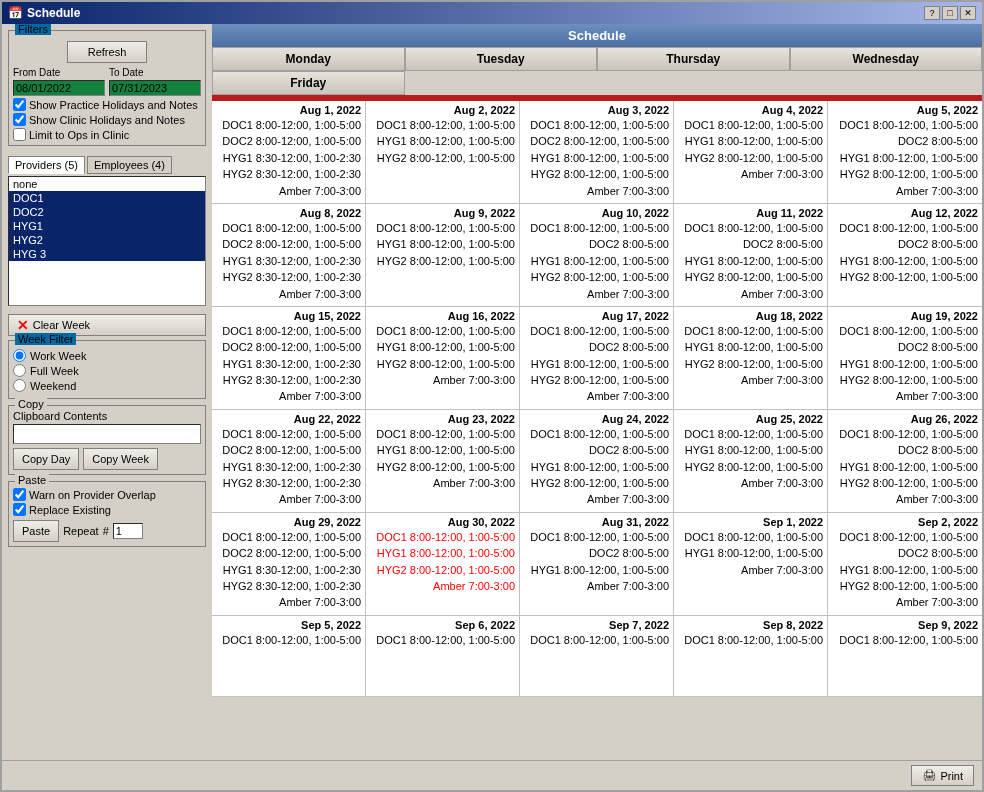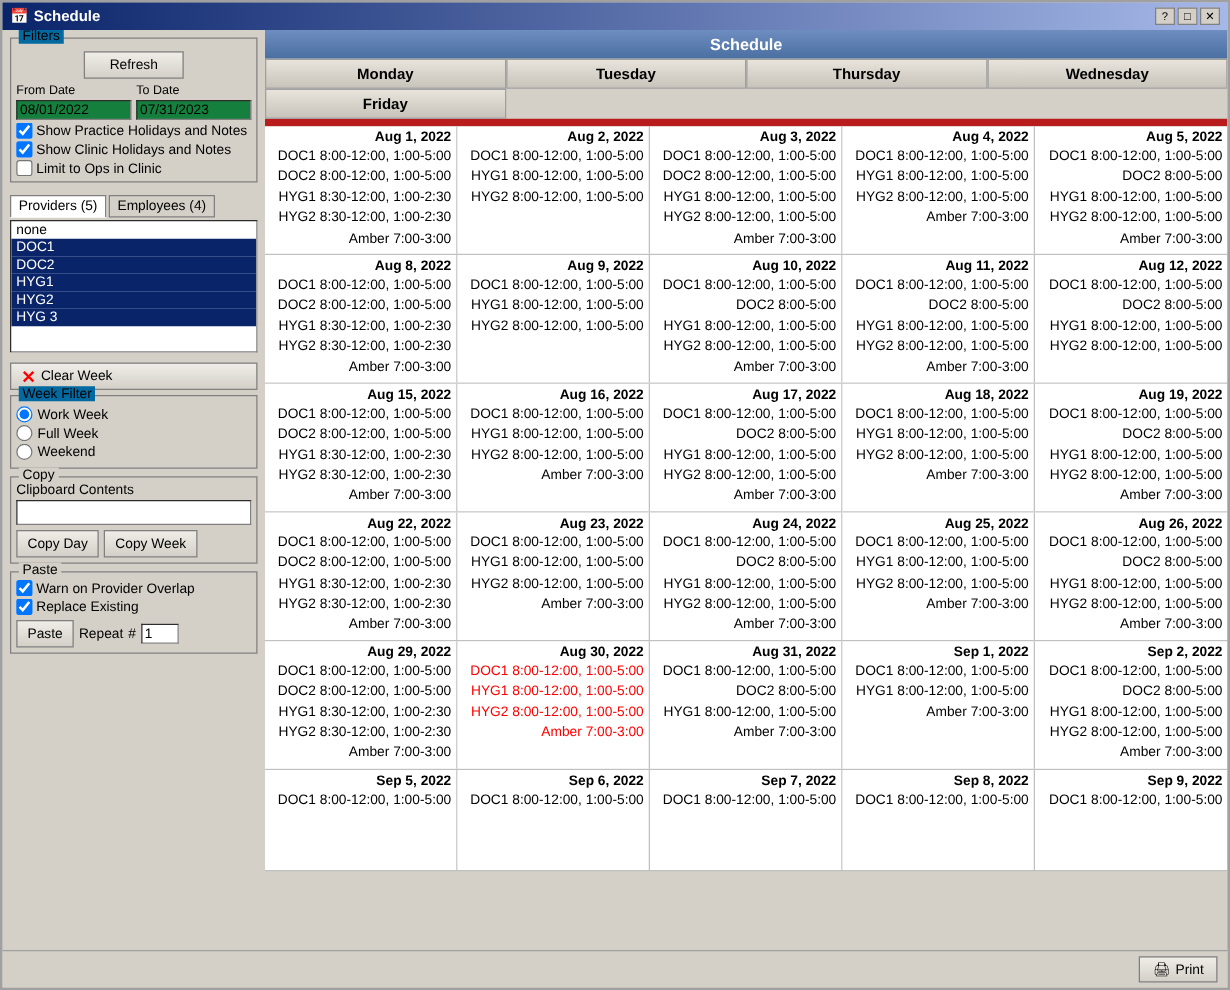--- a/index.html
+++ b/index.html
@@ -21,21 +21,21 @@
     .date-input { width: 100%; border: 1px inset #808080; background: #15803d; padding: 1px 2px; font-size: 11px; }
     .checkbox-row { display: flex; align-items: center; gap: 3px; margin: 2px 0; font-size: 11px; }
     .checkbox-row input[type=checkbox] { margin: 0; }
     .clinic-row { display: flex; align-items: center; gap: 4px; margin-top: 2px; }
     .clinic-label { font-size: 11px; white-space: nowrap; }
     .clinic-select { flex: 1; border: 1px inset #808080; background: white; padding: 1px; font-size: 11px; }
     .limit-row { display: flex; align-items: flex-end; gap: 3px; margin-top: 2px; }
     .tabs-row { display: flex; gap: 2px; margin-top: 4px; }
     .tab-btn { background: #d4d0c8; border: 1px solid #808080; padding: 2px 6px; font-size: 11px; cursor: pointer; }
     .tab-btn.active { background: white; border-bottom: 1px solid white; }
-    .provider-list { border: 1px inset #808080; background: white; height: 106px; overflow-y: auto; margin-top: 2px; }
+    .provider-list { border: 1px inset #808080; background: white; height: 130px; overflow-y: auto; margin-top: 2px; }
     .provider-item { padding: 1px 4px; cursor: pointer; font-size: 11px; }
     .provider-item.selected { background: #0a246a; color: white; }
     .clear-week-btn { display: flex; align-items: center; gap: 4px; margin-top: 4px; border: 1px solid #808080; background: linear-gradient(to bottom, #f0ede8, #d4d0c8); padding: 2px 8px; cursor: pointer; font-size: 11px; width: 100%; }
     .x-icon { color: red; font-size: 14px; font-weight: bold; }
     .week-filter-group { border: 1px solid #808080; padding: 6px 4px 4px 4px; position: relative; margin-bottom: 2px; }
     .radio-row { display: flex; align-items: center; gap: 4px; margin: 2px 0; font-size: 11px; }
     .radio-row input[type=radio] { margin: 0; }
     .copy-section { border: 1px solid #808080; padding: 4px; position: relative; margin-bottom: 2px; }
     .copy-title { position: absolute; top: -8px; left: 6px; background: #d4d0c8; padding: 0 3px; font-size: 11px; }
     .clipboard-label { font-size: 11px; margin-bottom: 2px; }

